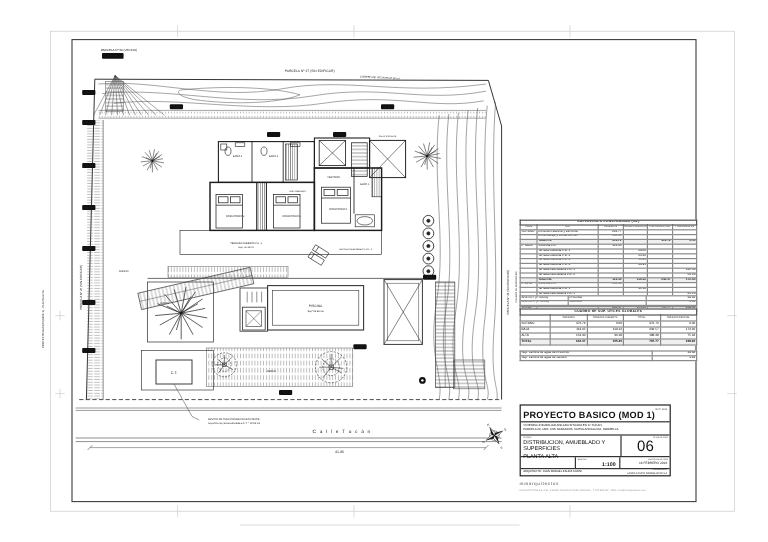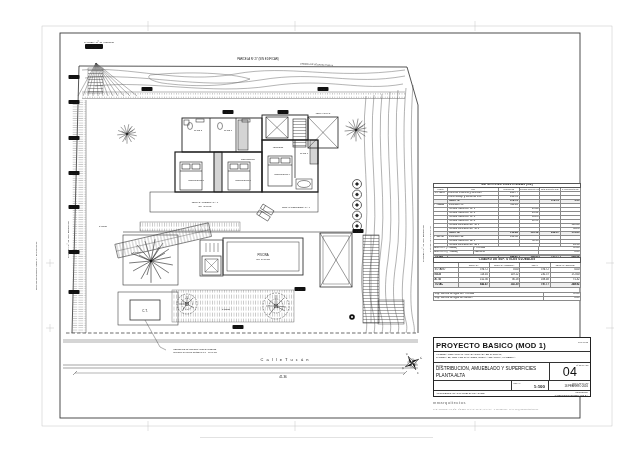--- a/index.html
+++ b/index.html
@@ -17,21 +17,21 @@
   .t tr.hd td{text-align:center;font-size:2.1px;color:#333;}
   .t td.n{text-align:right;}
   .t tr.b td{font-weight:bold;background:#efefef;}
   #t-sup{left:433px;top:183px;width:147px;}
   #t-annex{left:433px;top:246px;width:147px;}
   #t-uti{left:433px;top:257px;width:147px;}
   #t-uti td{height:4px;}
   #t-notes{left:433px;top:292px;width:147px;}
 
   
-  #tb{position:absolute;left:433px;top:337px;width:158px;height:60px;border:0.9px solid #222;
+  #tb{position:absolute;left:433px;top:337px;width:126px;height:60px;border:0.9px solid #222;
       background:#fff;box-sizing:border-box;}
   .tb-r1{height:13px;border-bottom:0.5px solid #333;position:relative;}
   .tb-title{font-size:7.6px;font-weight:bold;letter-spacing:0.2px;padding:3px 0 0 2px;}
   .tb-exp{position:absolute;right:2px;top:2.5px;font-size:2.1px;color:#444;}
   .tb-r2{height:11px;border-bottom:0.5px solid #333;padding:1.2px 2px 0 2px;font-size:2.45px;line-height:1.35;box-sizing:border-box;}
   .tb-r3{height:18px;border-bottom:0.5px solid #333;display:flex;box-sizing:border-box;}
   .tb-plano{flex:1;border-right:0.5px solid #333;padding:0.8px 2px;box-sizing:border-box;}
   .lbl{font-size:1.9px;color:#444;}
   .tb-p1{font-size:4.6px;margin-top:0.6px;}
   .tb-p2{font-size:4.6px;margin-top:1.4px;}
@@ -650,21 +650,21 @@
     <div>PARCELA 22, URB. LOS NARANJOS, NUEVA ANDALUCIA, MARBELLA</div>
   </div>
   <div class="tb-r3">
     <div class="tb-plano">
       <div class="lbl">PLANO:</div>
       <div class="tb-p1">DISTRIBUCION, AMUEBLADO  Y SUPERFICIES</div>
       <div class="tb-p2">PLANTA ALTA</div>
     </div>
     <div class="tb-num">
       <div class="lbl">Nº DE PLANO</div>
-      <div class="num">04</div>
+      <div class="num">06</div>
     </div>
   </div>
   <div class="tb-r4">
     <div class="tb-c1"></div>
     <div class="tb-c2">
       <div class="lbl">ESCALA</div>
       <div class="val">1:100</div>
     </div>
     <div class="tb-c3">
       <div class="lbl">FECHA DE PLANO</div>

